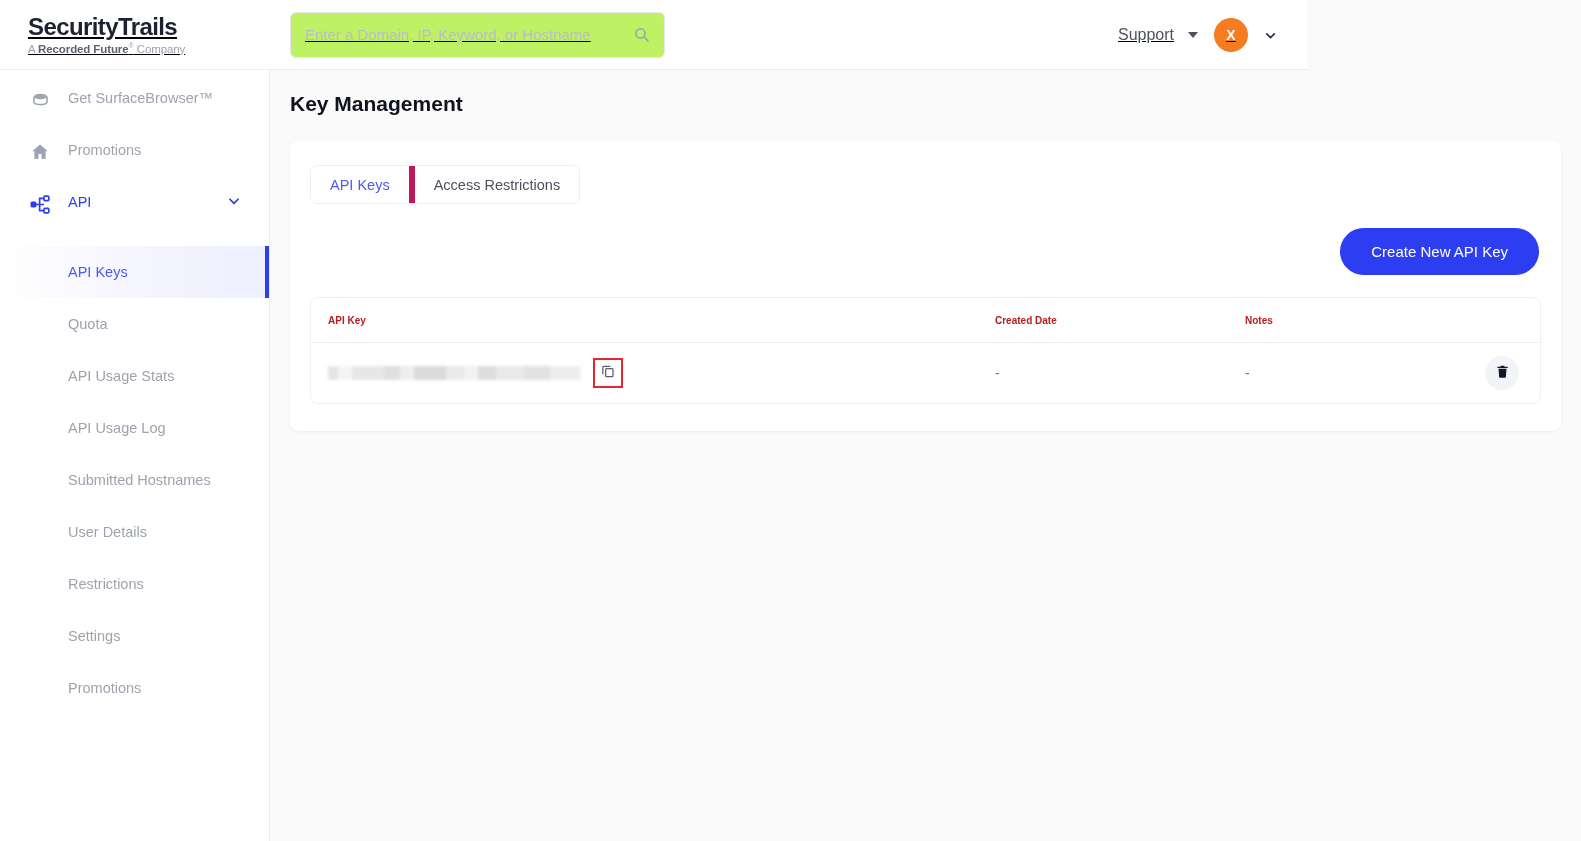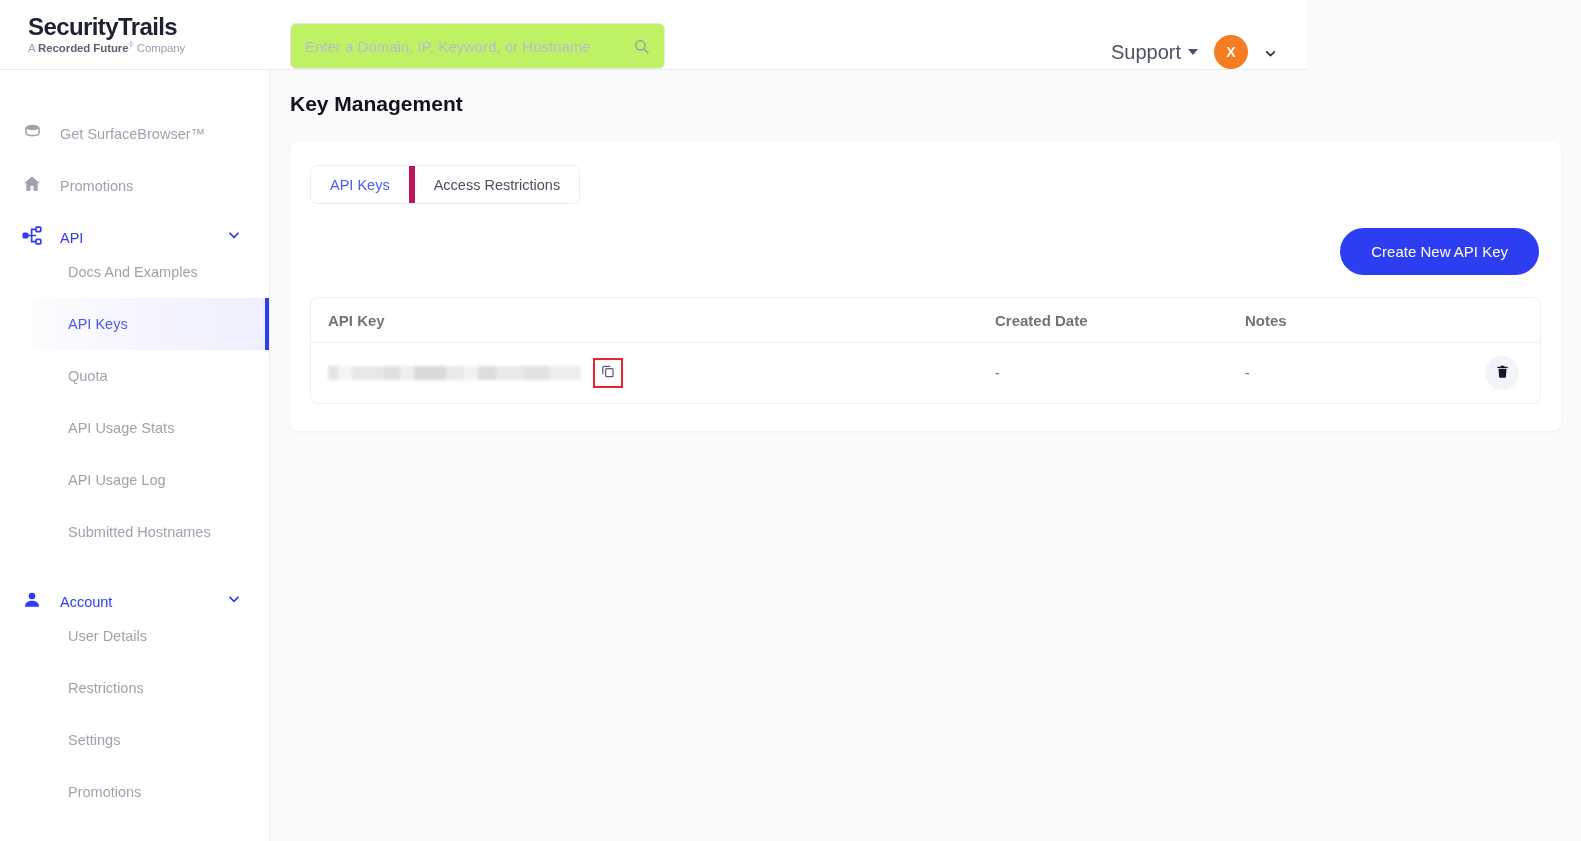--- a/index.html
+++ b/index.html
@@ -13,22 +13,23 @@
 
   
   .topbar {
     position: absolute;
     top: 0; left: 0;
     width: 1307px;
     height: 70px;
     background: #ffffff;
     border-bottom: 1px solid #ececec;
     display: flex;
-    align-items: flex-end;
+    align-items: center;
     z-index: 20;
+    text-decoration: underline;
   }
   .brand {
     width: 270px;
     height: 70px;
     display: flex;
     flex-direction: column;
     justify-content: center;
     padding-left: 28px;
   }
   .brand-main {
@@ -73,22 +74,22 @@
   .top-right {
     margin-left: auto;
     display: flex;
     align-items: center;
     padding-right: 30px;
     gap: 16px;
   }
   .support {
     display: flex;
     align-items: center;
-    gap: 7px;
-    font-size: 20px;
+    gap: 14px;
+    font-size: 16px;
     color: #4d5263;
     cursor: pointer;
   }
   .caret { width: 0; height: 0; border-left: 5px solid transparent; border-right: 5px solid transparent; border-top: 6px solid #4d5263; }
   .avatar {
     width: 34px; height: 34px;
     border-radius: 50%;
     background: #f57c20;
     color: #fff;
     font-size: 14px;
@@ -107,22 +108,22 @@
     width: 270px;
     height: 771px;
     background: #ffffff;
     border-right: 1px solid #ececec;
     padding-top: 20px;
     overflow: hidden;
   }
   .nav-item {
     height: 52px;
     display: flex;
-    align-items: flex-end;
-    padding-left: 20px;
+    align-items: flex-start;
+    padding-left: 28px;
     cursor: pointer;
     position: relative;
   }
   .nav-item .ico { width: 24px; margin-right: 16px; display: flex; align-items: center; justify-content: center; }
   .nav-item .lbl { font-size: 14.5px; color: #9ea3ad; }
   .nav-item.blue .lbl { color: #2d3df2; }
   .nav-item .chev { margin-left: auto; margin-right: 28px; }
   .sub-item {
     height: 52px;
     display: flex;
@@ -207,22 +208,22 @@
     overflow: hidden;
   }
   .thead {
     display: flex;
     align-items: center;
     height: 45px;
     border-bottom: 1px solid #eef0f4;
     padding: 0 17px;
   }
   .th {
-    font-size: 15px;
-    color: #737373;
+    font-size: 10px;
+    color: #b91c1c;
     font-weight: bold;
   }
   .col-key { width: 667px; }
   .col-date { width: 250px; }
   .col-notes { width: 200px; }
   .col-act { flex: 1; display: flex; justify-content: flex-end; }
 
   .trow {
     display: flex;
     align-items: center;
@@ -343,53 +344,36 @@
       </svg>
     </span>
     <span class="lbl">API</span>
     <span class="chev">
       <svg viewBox="0 0 24 24" width="14" height="14" fill="none" stroke="#2d3df2" stroke-width="3" stroke-linecap="round" stroke-linejoin="round">
         <polyline points="5,9 12,16 19,9"></polyline>
       </svg>
     </span>
   </div>
 
-  <div class="sub-item">
-    <span class="lbl">Docs And Examples</span>
-  </div>
   <div class="sub-item active">
     <span class="lbl">API Keys</span>
   </div>
   <div class="sub-item">
     <span class="lbl">Quota</span>
   </div>
   <div class="sub-item">
     <span class="lbl">API Usage Stats</span>
   </div>
   <div class="sub-item">
     <span class="lbl">API Usage Log</span>
   </div>
   <div class="sub-item">
     <span class="lbl">Submitted Hostnames</span>
   </div>
 
-  <div class="nav-item blue">
-    <span class="ico">
-      <svg viewBox="0 0 24 24" width="20" height="20" fill="#2d3df2">
-        <circle cx="12" cy="7.2" r="4"></circle>
-        <path d="M3.6 20c0-4.6 3.8-7 8.4-7s8.4 2.4 8.4 7z"></path>
-      </svg>
-    </span>
-    <span class="lbl">Account</span>
-    <span class="chev">
-      <svg viewBox="0 0 24 24" width="14" height="14" fill="none" stroke="#2d3df2" stroke-width="3" stroke-linecap="round" stroke-linejoin="round">
-        <polyline points="5,9 12,16 19,9"></polyline>
-      </svg>
-    </span>
-  </div>
 
   <div class="sub-item">
     <span class="lbl">User Details</span>
   </div>
   <div class="sub-item">
     <span class="lbl">Restrictions</span>
   </div>
   <div class="sub-item">
     <span class="lbl">Settings</span>
   </div>

